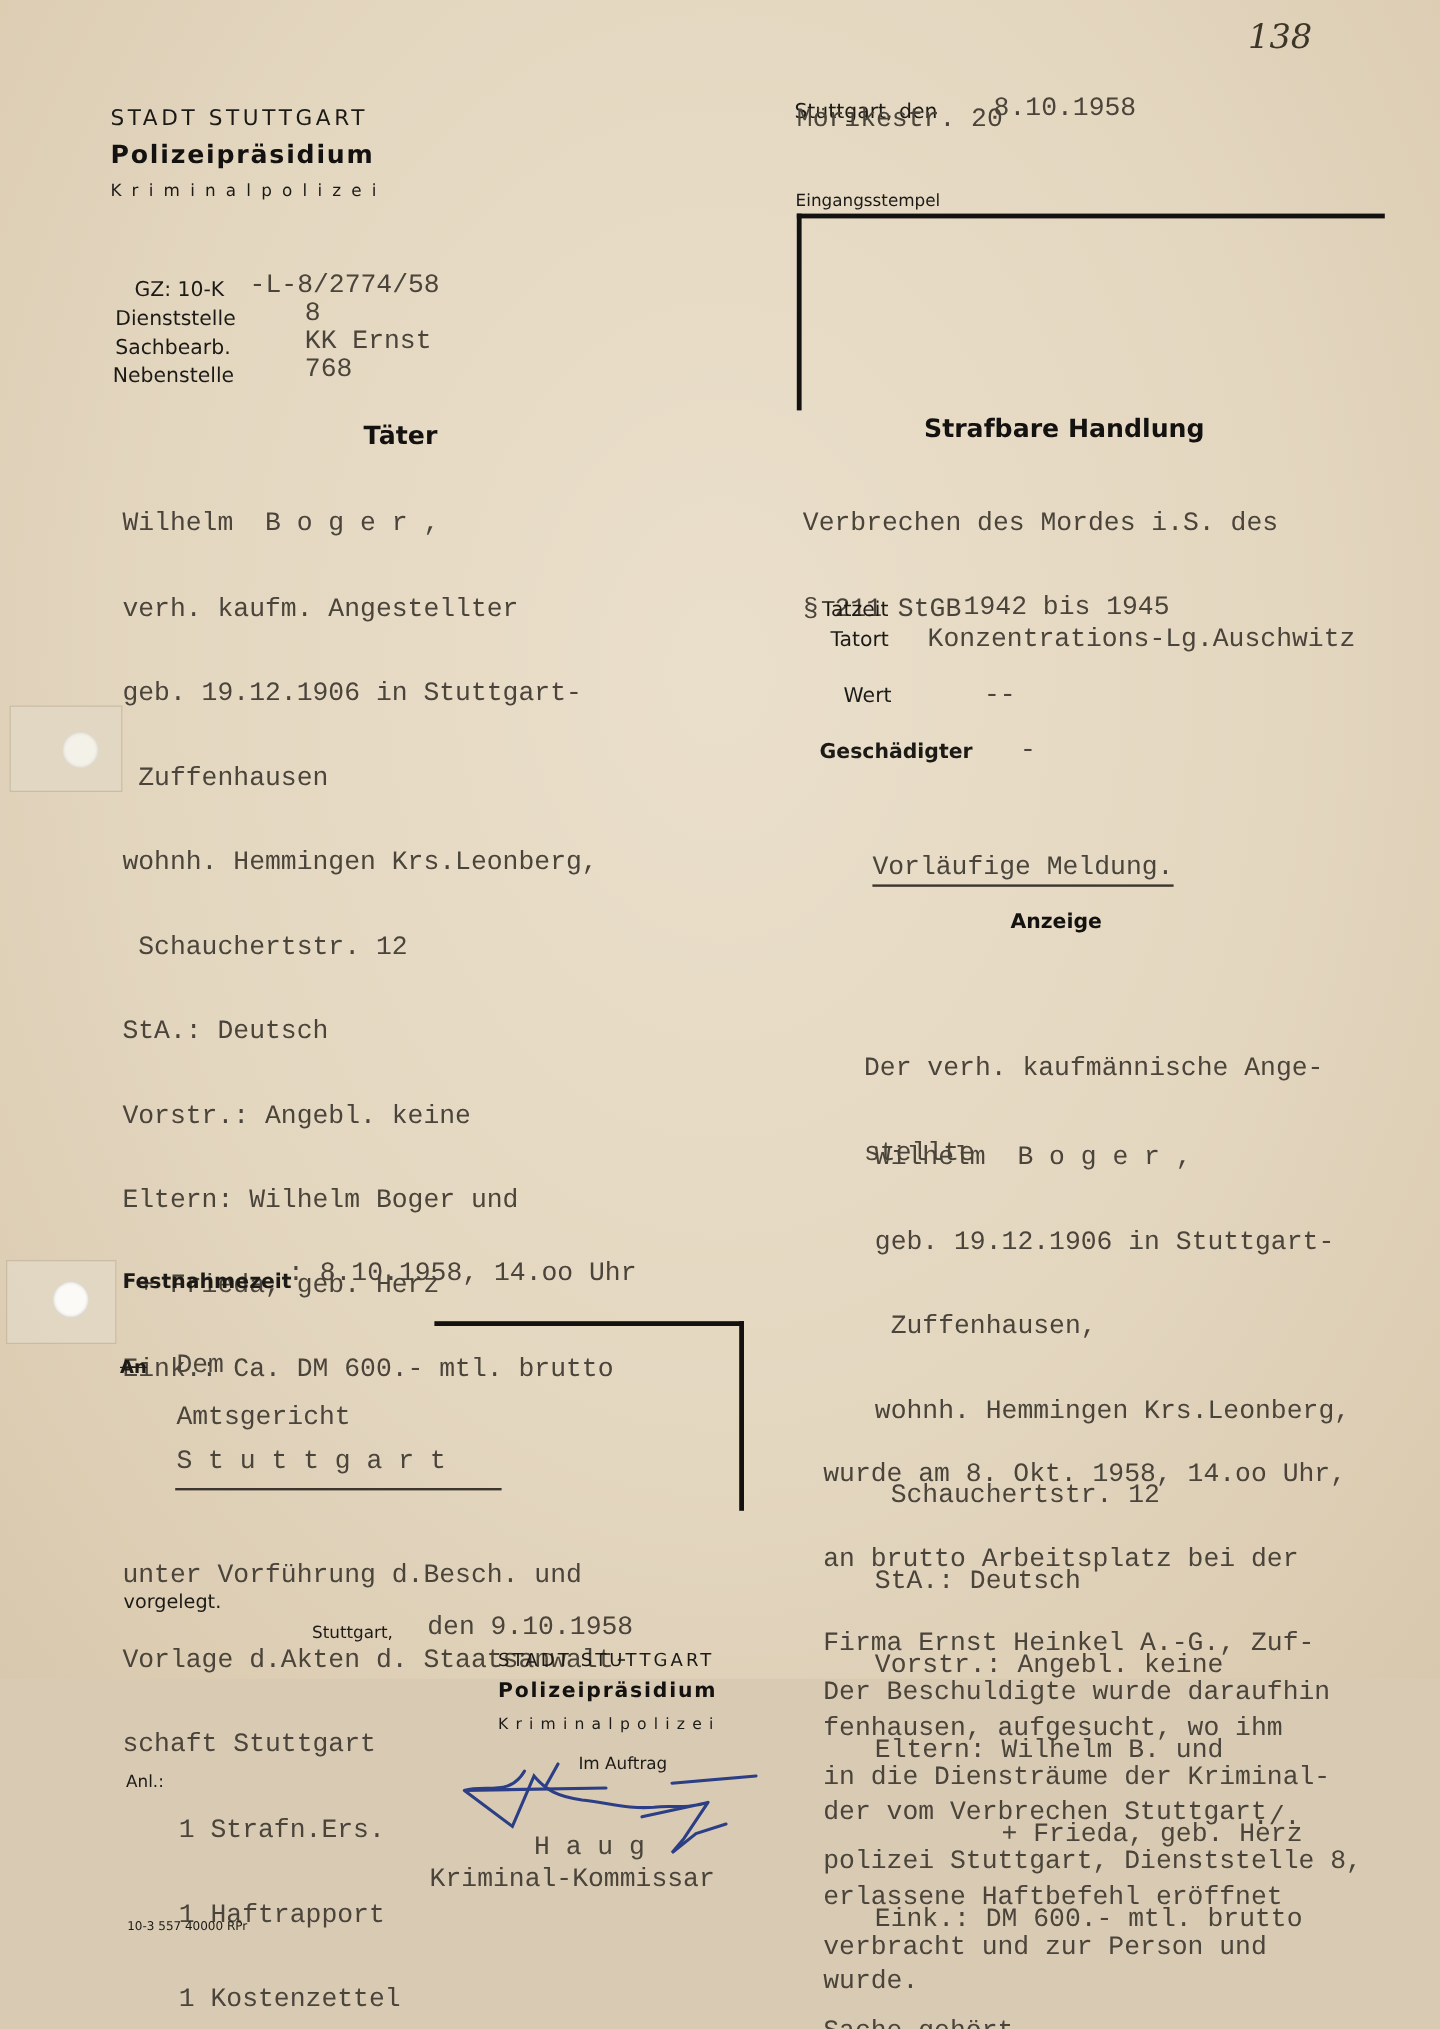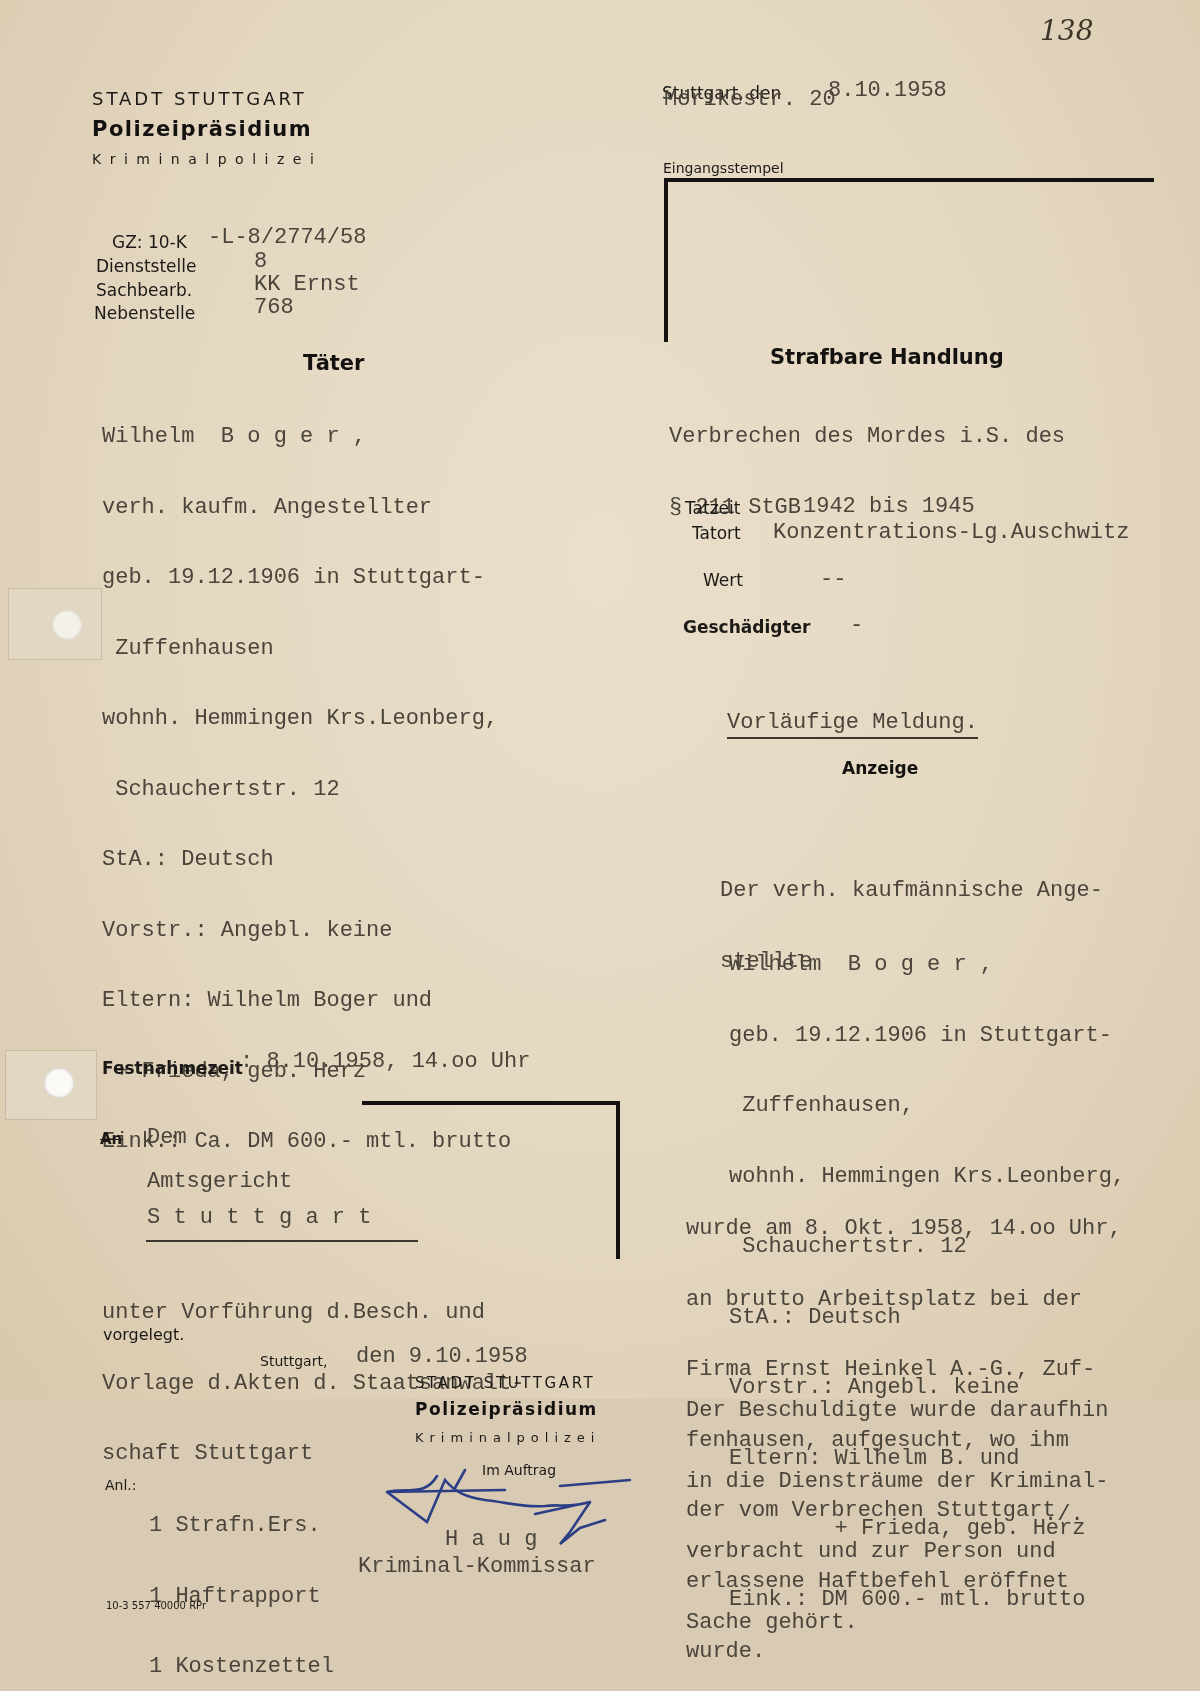--- a/index.html
+++ b/index.html
@@ -120,20 +120,21 @@
     <div>an brutto Arbeitsplatz bei der</div>
     <div>Firma Ernst Heinkel A.-G., Zuf-</div>
     <div>fenhausen, aufgesucht, wo ihm</div>
     <div>der vom Verbrechen Stuttgart</div>
     <div>erlassene Haftbefehl eröffnet</div>
     <div>wurde.</div>
   </div>
   <div class="abs mono type" style="left:686px;top:1352px;">
     <div>Der Beschuldigte wurde daraufhin</div>
     <div>in die Diensträume der Kriminal-</div>
+    <div>polizei Stuttgart, Dienststelle 8,</div>
     <div>verbracht und zur Person und</div>
     <div>Sache gehört.</div>
   </div>
   <div class="abs mono type" style="left:1044px;top:1503px;">./.</div>
 
   <div class="abs sans label" style="left:102px;top:1058px;font-weight:bold;">Festnahmezeit</div>
   <div class="abs mono type" style="left:240px;top:1050px;">: 8.10.1958, 14.oo Uhr</div>
 
   <div class="rule" style="left:362px;top:1101px;width:258px;height:4px;"></div>
   <div class="rule" style="left:616px;top:1101px;width:4px;height:158px;"></div>

